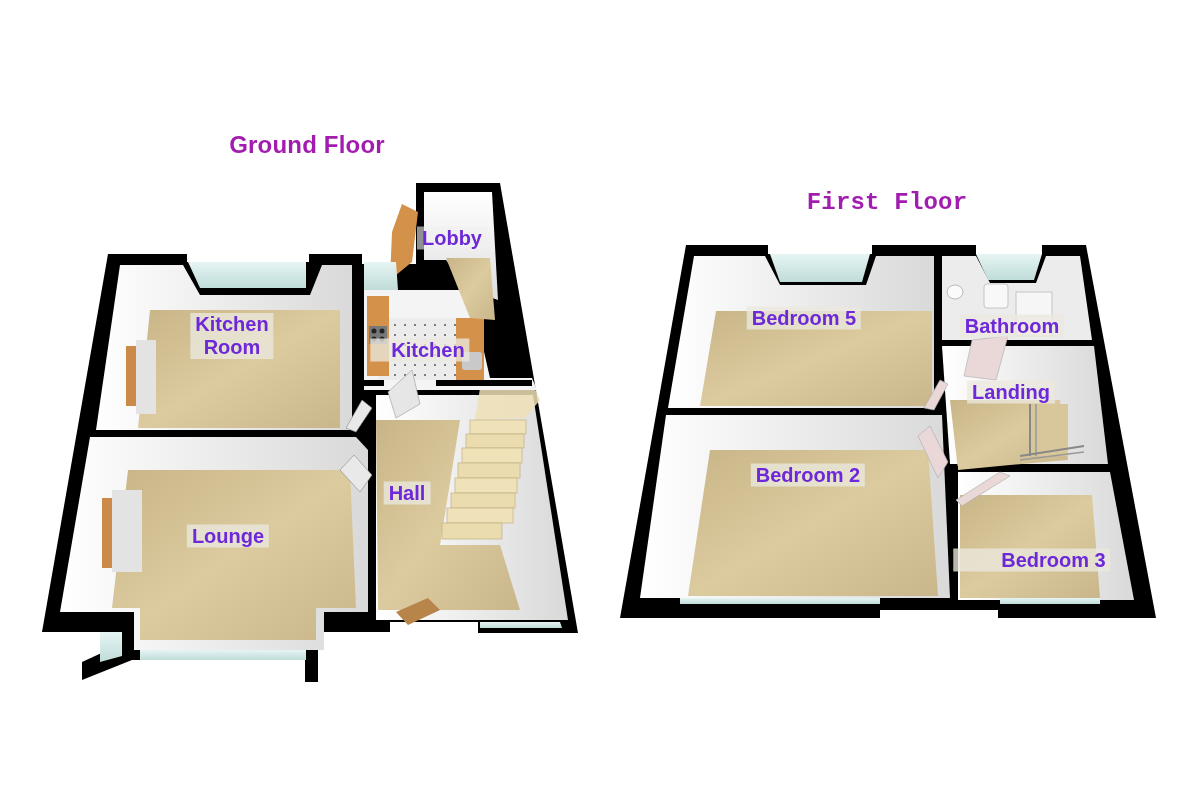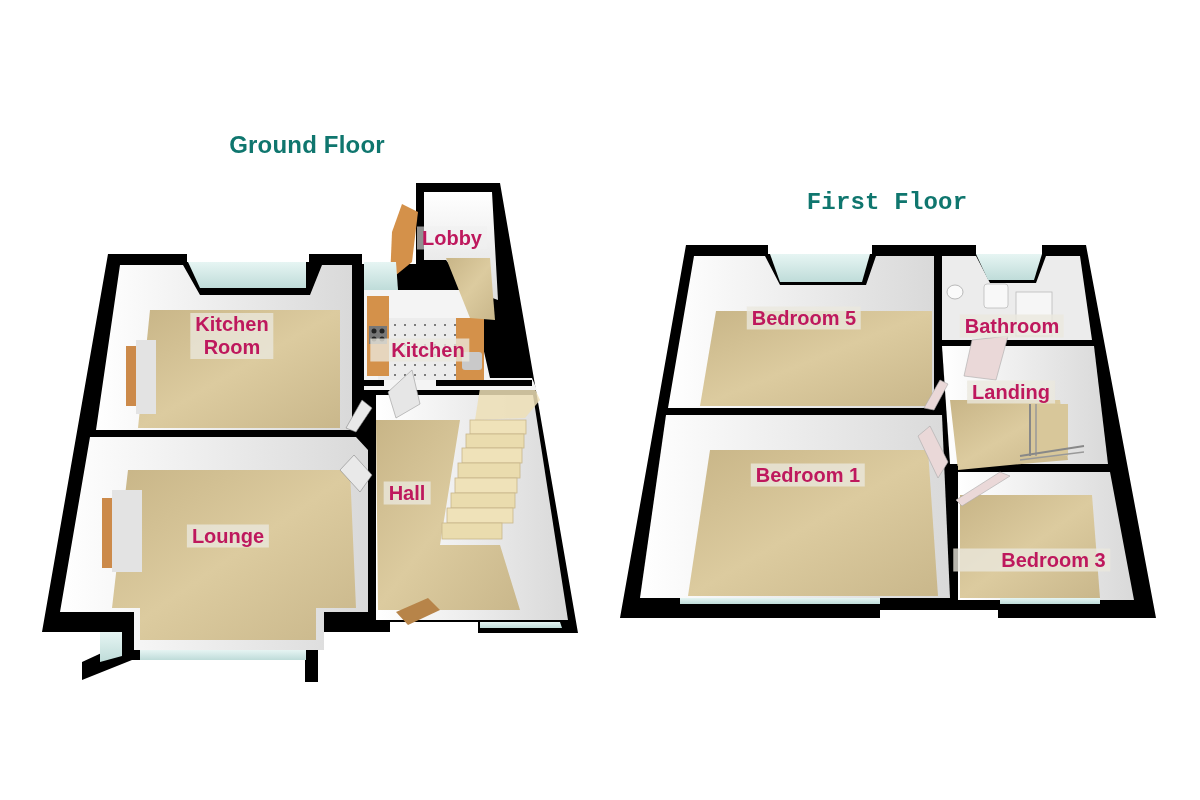--- a/index.html
+++ b/index.html
@@ -1,19 +1,19 @@
 <!DOCTYPE html>
 <html><head>
 <meta charset="utf-8">
 <style>
   html, body { margin: 0; padding: 0; background: #ffffff; }
   body { width: 1200px; height: 800px; position: relative; overflow: hidden; font-family: "Liberation Sans", "DejaVu Sans", sans-serif; }
   #plan { position: absolute; left: 0; top: 0; width: 1200px; height: 800px; }
-  .floor-title { position: absolute; font-weight: bold; font-size: 24px; color: #0f766e; white-space: nowrap; transform: translateX(-50%); letter-spacing: 0.2px; }
-  .room-label { position: absolute; font-weight: bold; font-size: 20px; color: #be185d; background: rgba(235,232,222,0.78); padding: 0 5px; line-height: 23px; text-align: center; white-space: nowrap; transform: translate(-50%, -50%); }
+  .floor-title { position: absolute; font-weight: bold; font-size: 24px; color: #a21caf; white-space: nowrap; transform: translateX(-50%); letter-spacing: 0.2px; }
+  .room-label { position: absolute; font-weight: bold; font-size: 20px; color: #6d28d9; background: rgba(235,232,222,0.78); padding: 0 5px; line-height: 23px; text-align: center; white-space: nowrap; transform: translate(-50%, -50%); }
 </style>
 </head>
 <body>
 
 <svg id="plan" viewBox="0 0 1200 800" xmlns="http://www.w3.org/2000/svg">
   <defs>
     <linearGradient id="carpetGrad" x1="0" y1="0" x2="1" y2="1">
       <stop offset="0" stop-color="#c8b587"></stop>
       <stop offset="0.5" stop-color="#dccb9f"></stop>
       <stop offset="1" stop-color="#c9b78b"></stop>
@@ -154,14 +154,14 @@
   <div>Room</div>
 </div>
 <div class="room-label" style="left:420px; top:350px;padding-left:21px;">Kitchen</div>
 <div class="room-label" style="left:452px; top:238px; background:rgba(240,240,240,0.6);">Lobby</div>
 <div class="room-label" style="left:228px; top:496px;margin-top:40px;">Lounge</div>
 <div class="room-label" style="left:407px; top:493px;">Hall</div>
 
 <div class="room-label" style="left:804px; top:318px;">Bedroom 5</div>
 <div class="room-label" style="left:1012px; top:326px;">Bathroom</div>
 <div class="room-label" style="left:1011px; top:392px;">Landing</div>
-<div class="room-label" style="left:808px; top:475px;">Bedroom 1</div>
+<div class="room-label" style="left:808px; top:475px;">Bedroom 2</div>
 <div class="room-label" style="left:1032px; top:560px;padding-left:48px;">Bedroom 3</div>
 
 </body></html>

